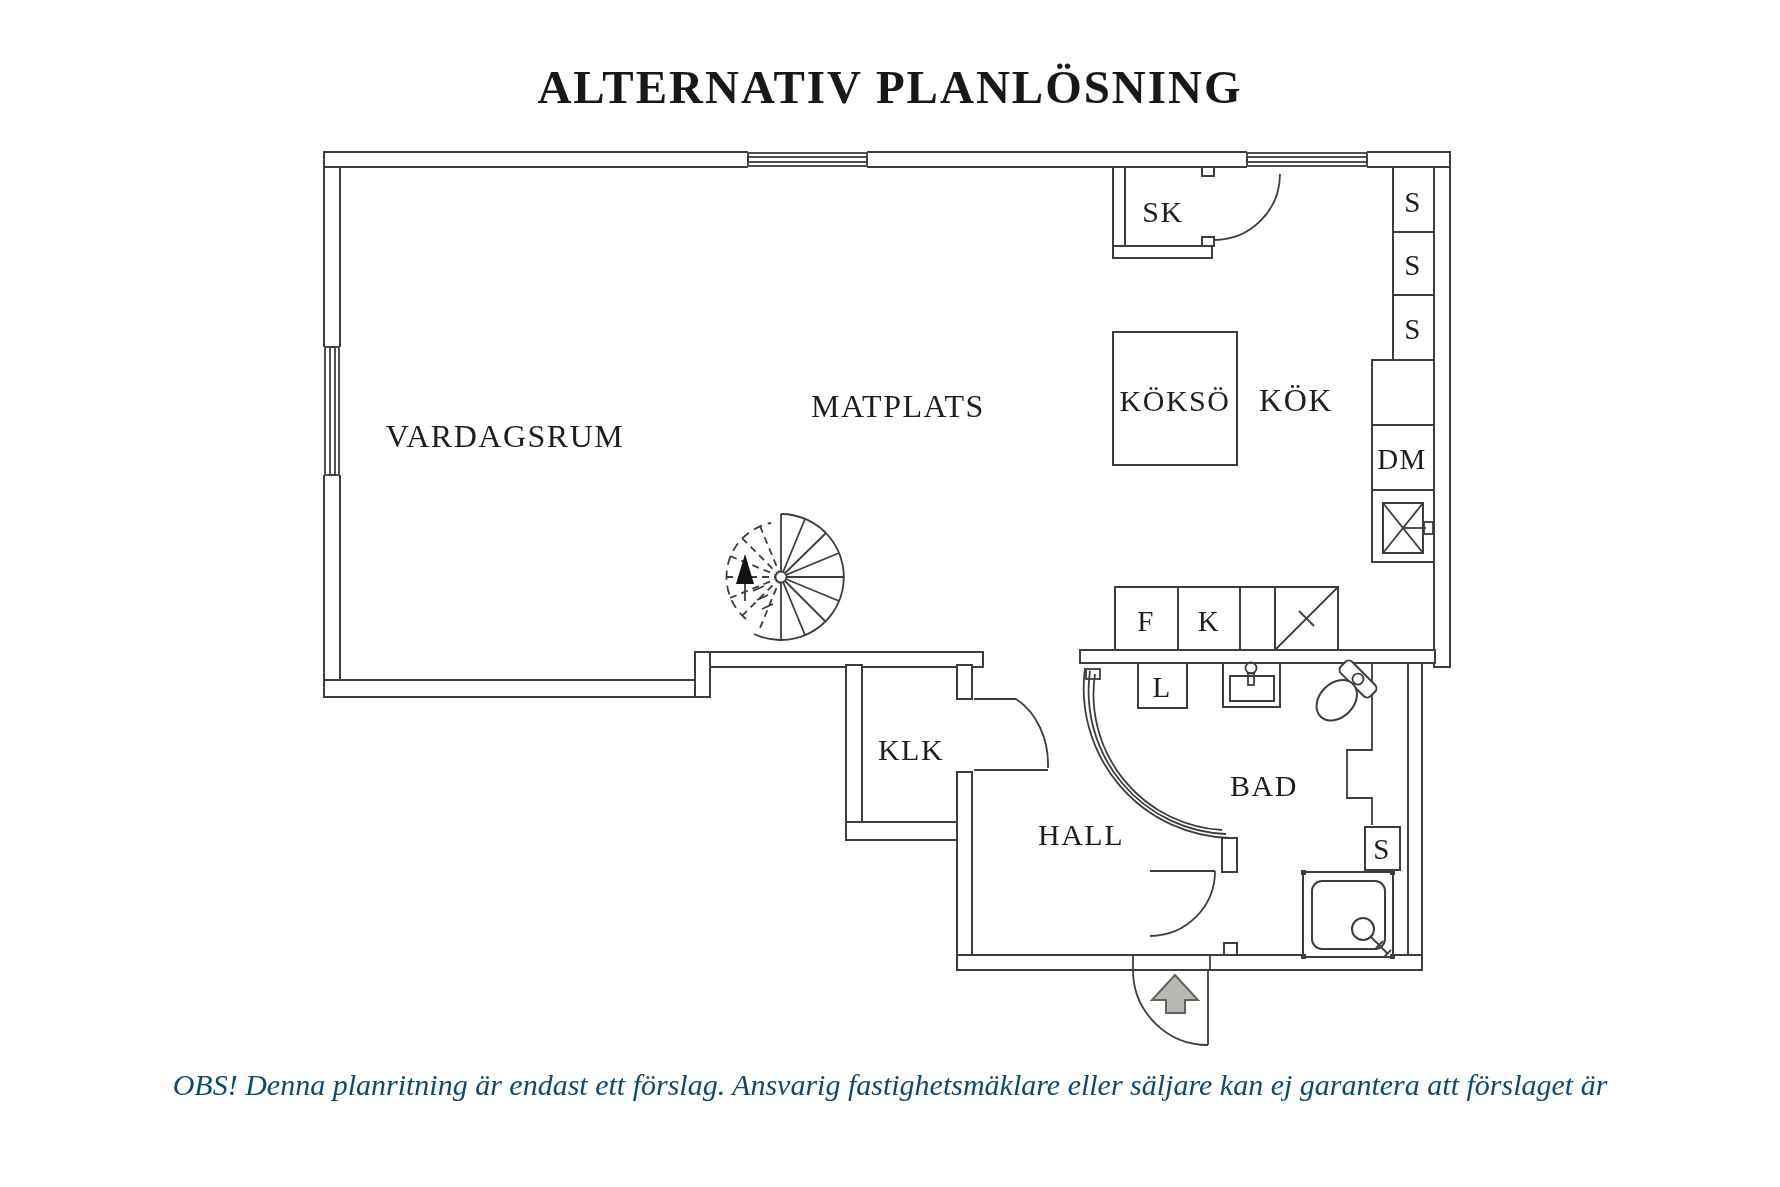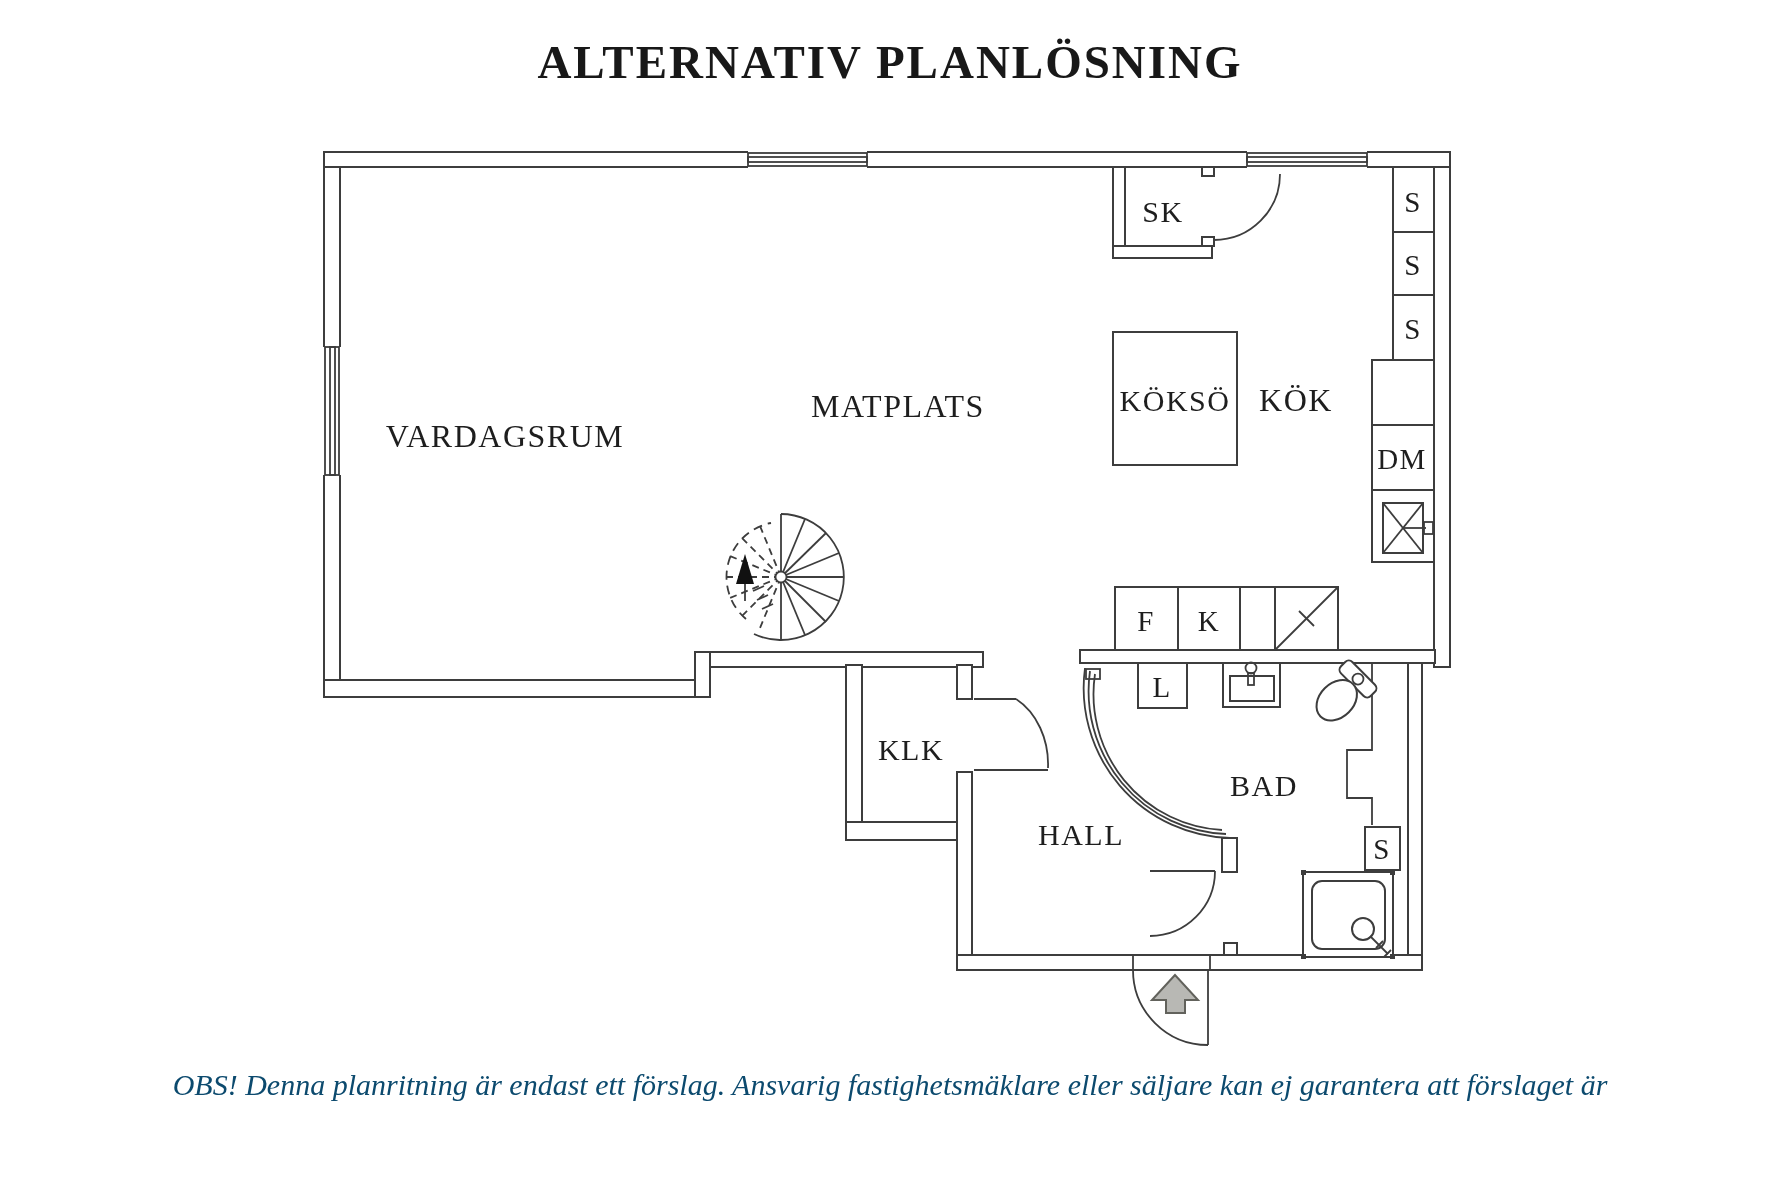--- a/index.html
+++ b/index.html
@@ -4,21 +4,21 @@
 <style>
   html,body{margin:0;padding:0;background:#ffffff;}
   .page{
     position:relative;
     width:1780px;height:1187px;
     background:#ffffff;
     font-family:"Liberation Serif", serif;
     overflow:hidden;
   }
   .title{
-    position:absolute;top:35px;left:0;width:1780px;
+    position:absolute;top:60px;left:0;width:1780px;
     text-align:center;
     font-size:47px;
     font-weight:600;
     letter-spacing:2px;
     color:#181818;
     margin:0;
     font-family:"Liberation Serif", serif;
   }
   .plan-svg{position:absolute;left:0;top:0;}
   .disclaimer{

